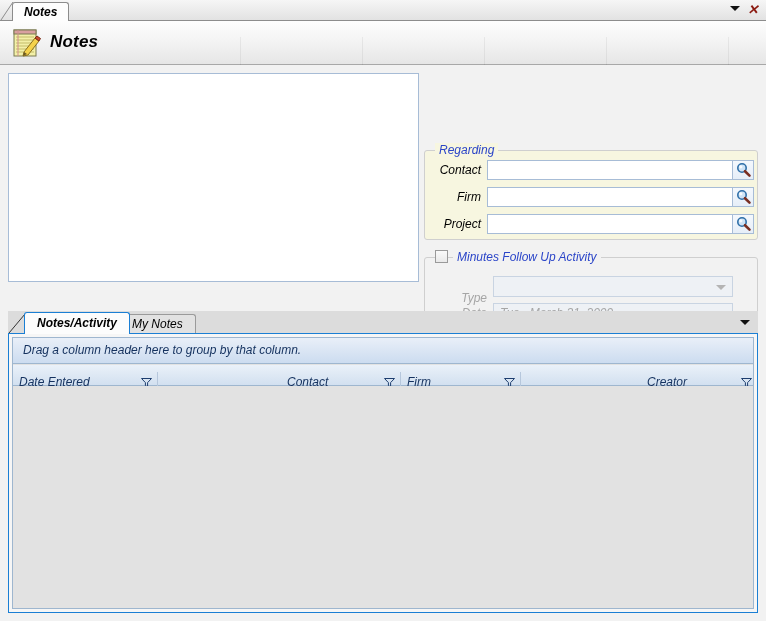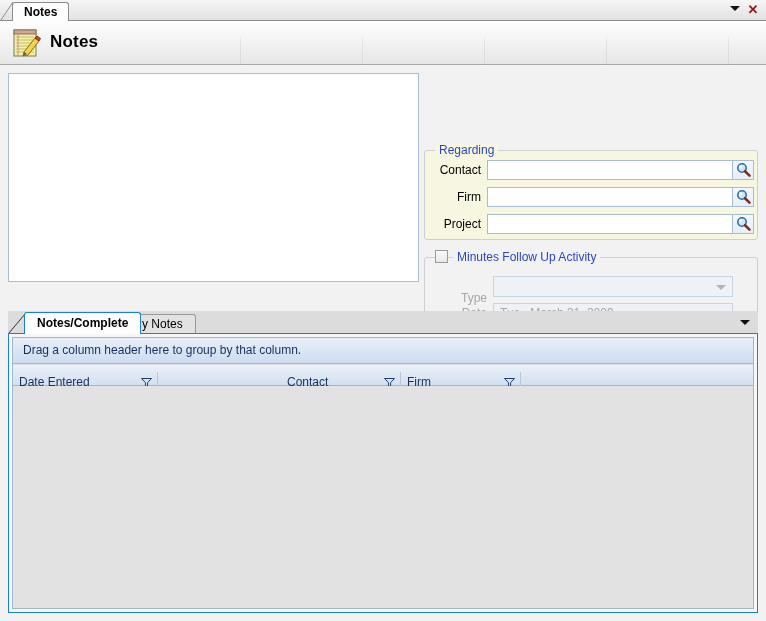--- a/index.html
+++ b/index.html
@@ -9,20 +9,21 @@
     background: #f0f0f0;
     font-family: "Liberation Sans", sans-serif;
     font-size: 12px;
     color: #000;
   }
   #app {
     position: relative;
     width: 766px; height: 621px;
     background: #1d4ed8;
     box-sizing: border-box;
+    font-style: italic;
   }
 
   
   .topstrip {
     position: absolute; left: 0; top: 0; width: 766px; height: 21px;
     background: linear-gradient(to bottom, #f6f6f6 0%, #ebebeb 55%, #e2e2e2 100%);
     border-bottom: 1px solid #8c8c8c;
     box-sizing: border-box;
   }
   .win-tab {
@@ -445,21 +446,21 @@
     <div class="suc-label" style="left:480px; top:294px; width:252px;">Show Until Marked Complete</div>
     <div class="suc-check" style="left:740px; top:292px;"></div>
 
     <div class="tabstrip">
       <div class="tab-slant">
         <svg width="18" height="20" viewBox="0 0 18 20">
             <path d="M17 0 L1 19" stroke="#333" fill="none" stroke-width="1"></path>
           </svg>
       </div>
       <div class="tab active" style="left:16px;">
-        <span>Notes/Complete</span>
+        <span>Notes/Activity</span>
       </div>
       <div class="tab" style="left:111px;">
         <span>My Notes</span>
       </div>
       <div class="tabstrip-caret"></div>
     </div>
 
     <div class="tabpanel">
       <div class="gridwrap">
 
@@ -485,20 +486,28 @@
             </div>
           </div>
           <div class="colhdr" style="left:388px; width:120px;">
             <div class="ctitle">Firm</div>
             <div class="filter">
               <svg width="11" height="10" viewBox="0 0 11 10">
                   <path d="M0.5 0.5 H10.5 L6.6 4.6 V9.2 L4.4 7.6 V4.6 Z" fill="none" stroke="#1d3d6e" stroke-width="1"></path>
                 </svg>
             </div>
           </div>
+          <div class="colhdr" style="left:628px; width:116px; border-right:none;">
+            <div class="ctitle">Creator</div>
+            <div class="filter">
+              <svg width="11" height="10" viewBox="0 0 11 10">
+                  <path d="M0.5 0.5 H10.5 L6.6 4.6 V9.2 L4.4 7.6 V4.6 Z" fill="none" stroke="#1d3d6e" stroke-width="1"></path>
+                </svg>
+            </div>
+          </div>
         </div>
 
         <div class="gridbody"></div>
       </div>
     </div>
 
   </div>
 </div>
 
 </body></html>

